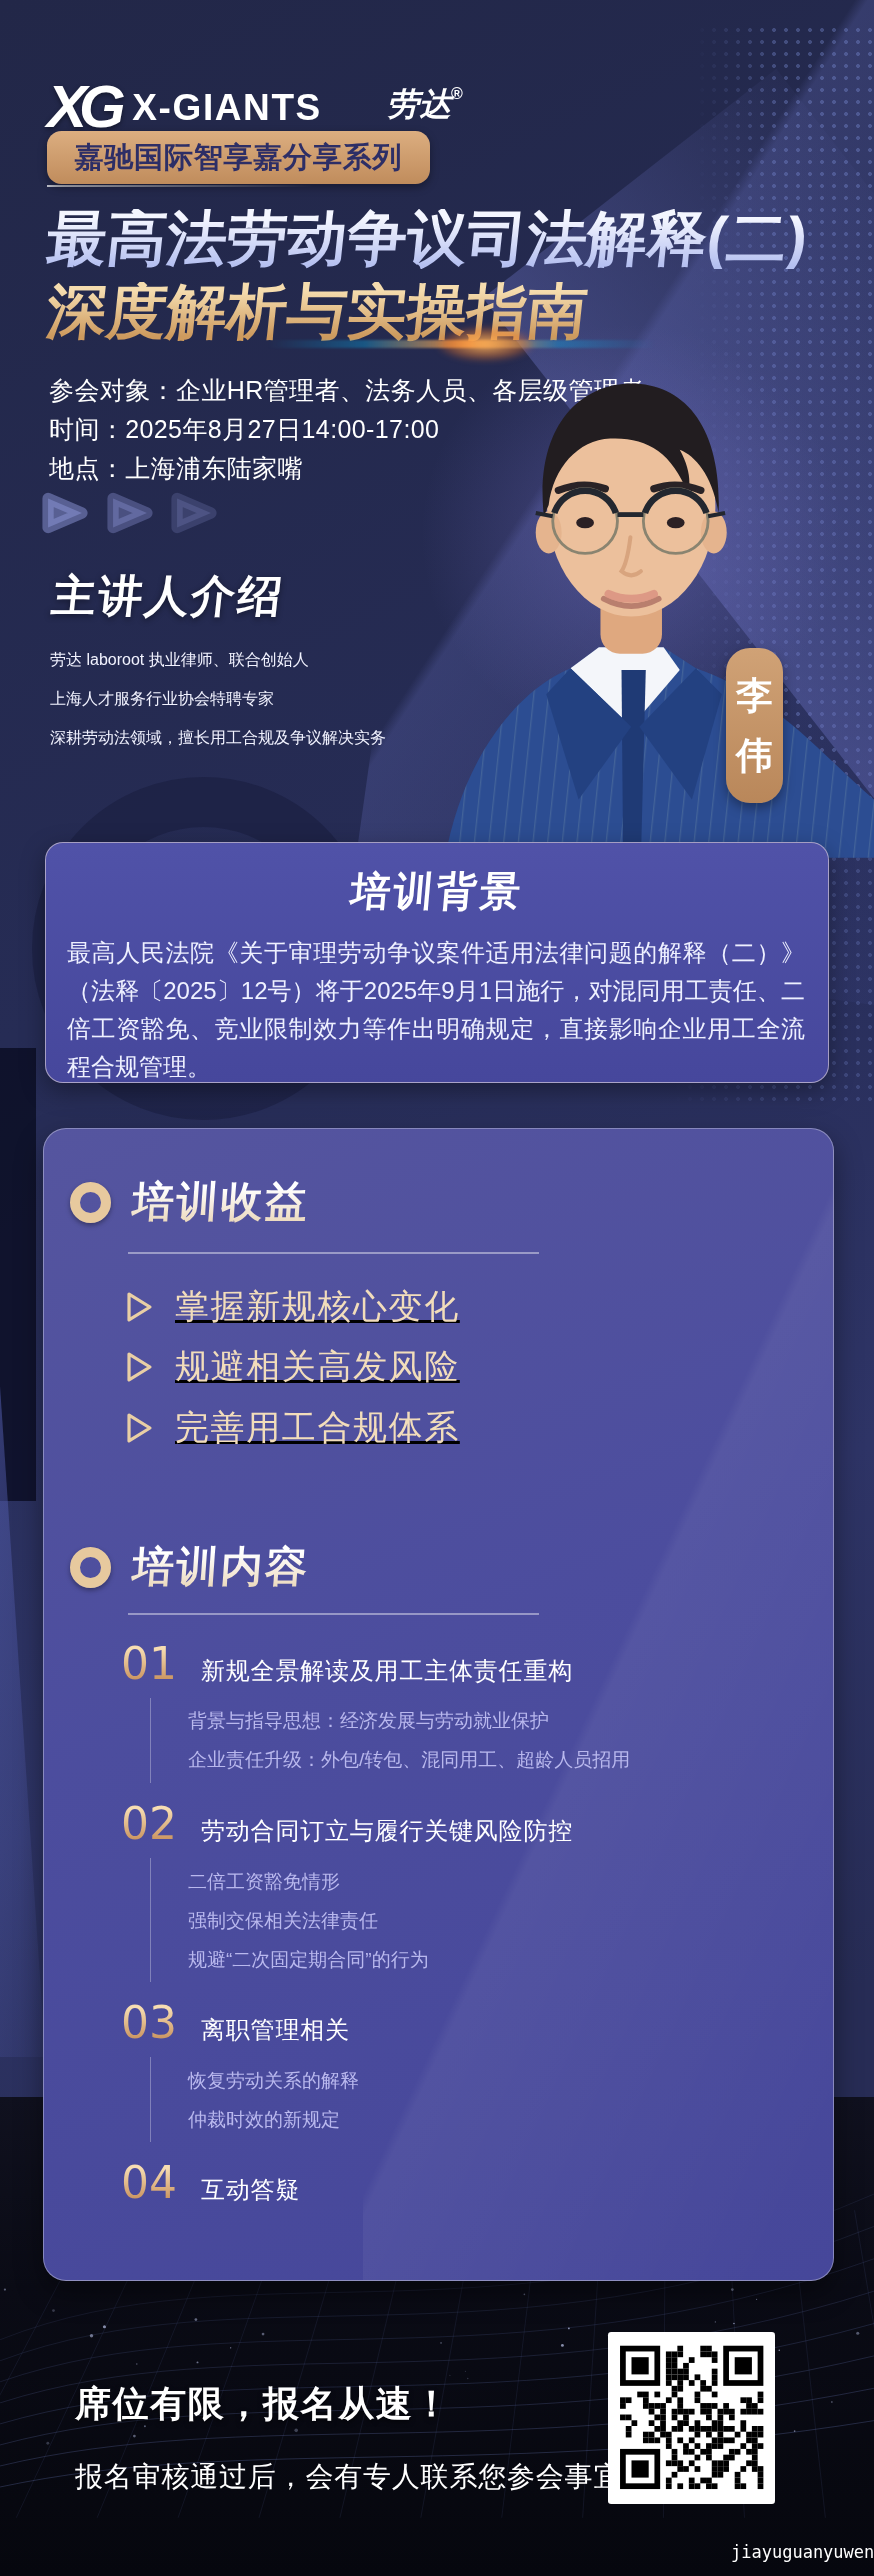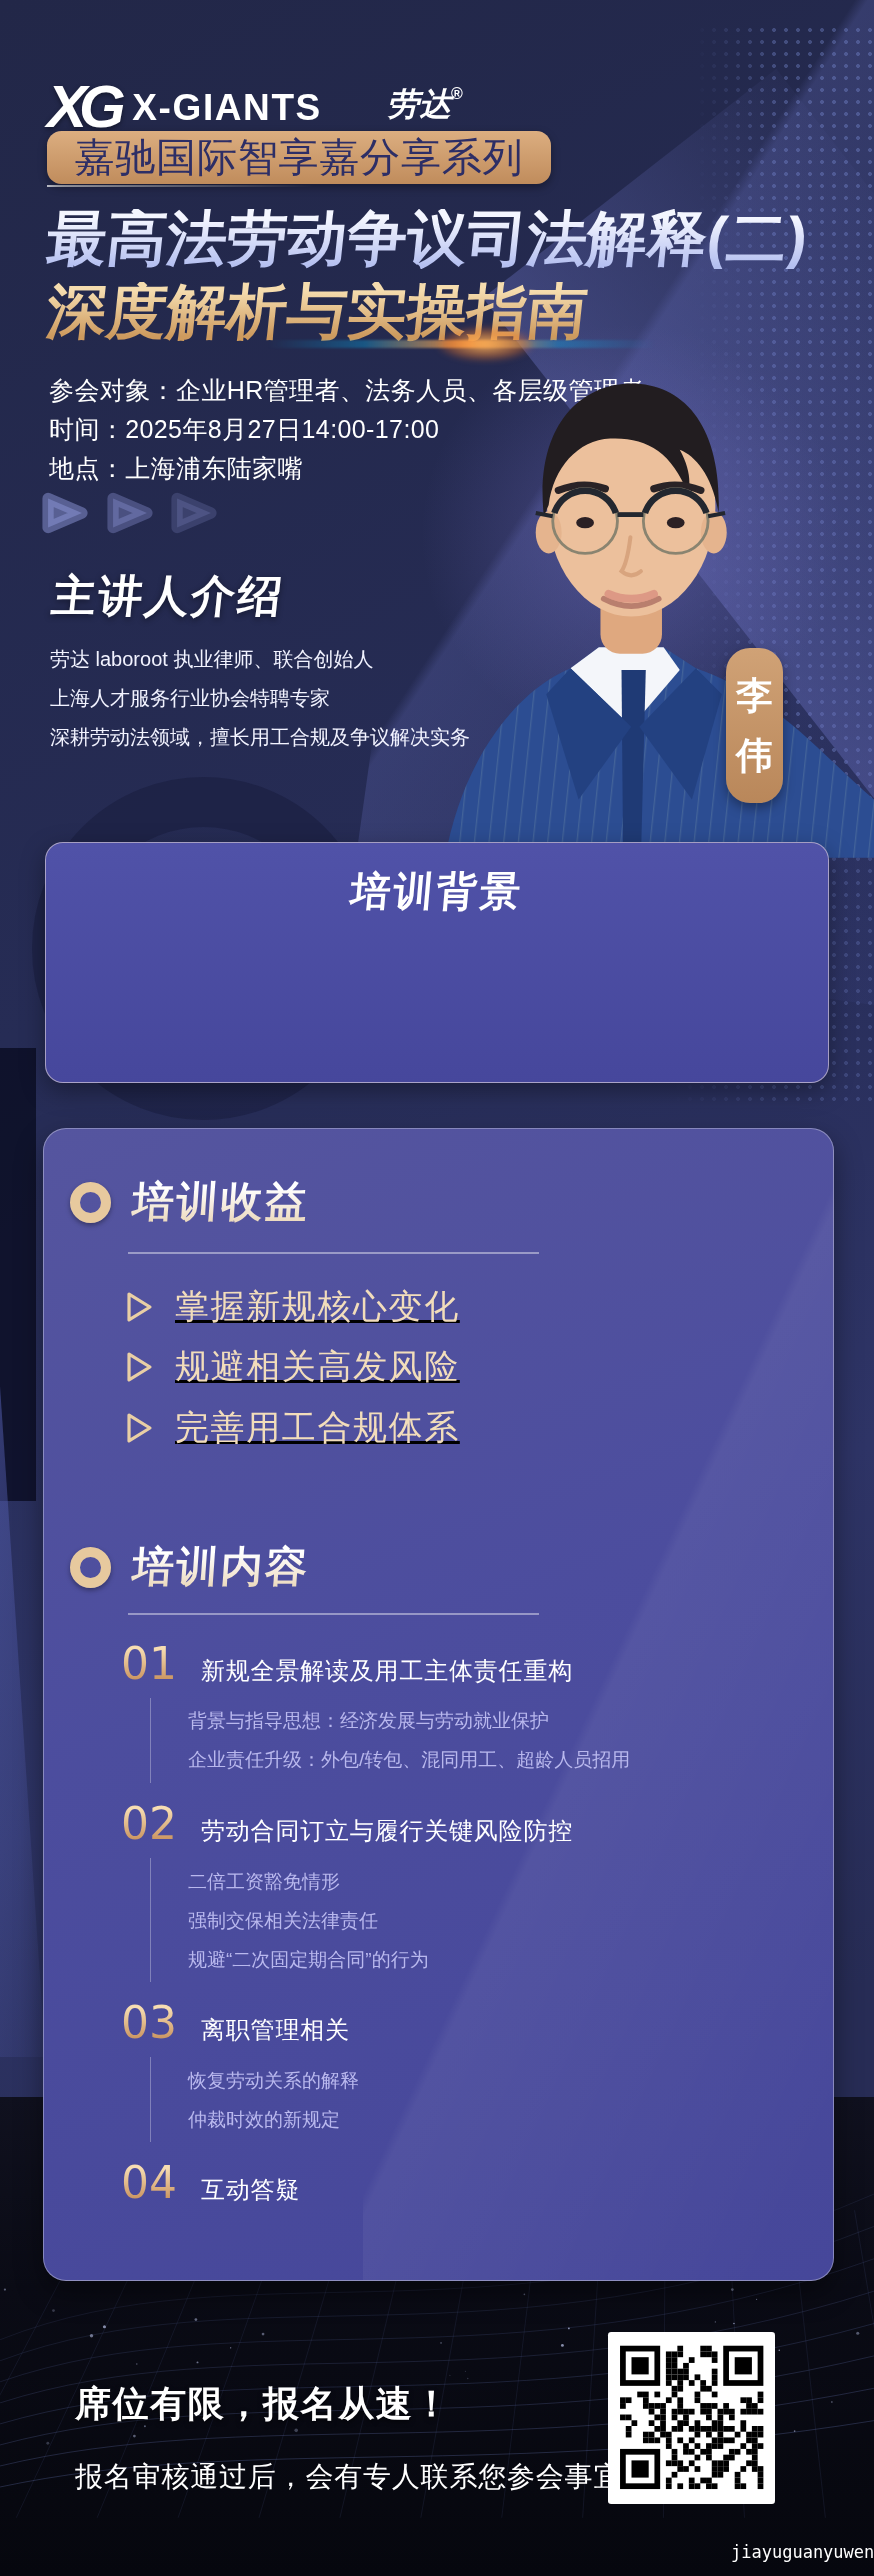--- a/index.html
+++ b/index.html
@@ -46,21 +46,21 @@
   .xg-name{font-size:37px;font-weight:900;letter-spacing:1.6px;line-height:1;}
   .xg-group{font-size:21px;font-weight:500;letter-spacing:12px;margin-top:11.3px;line-height:1;}
   .lr-row{left:387px;top:87px;display:flex;align-items:flex-start;color:#fff;}
   .lr-latin{font-size:52px;font-weight:900;font-style:italic;letter-spacing:-1.6px;line-height:1;}
   .lr-cn{font-size:32px;font-weight:900;font-style:italic;line-height:1.1;}
   .lr-reg{font-size:16px;font-weight:700;margin-top:-1.6px;}
 
   .badge{left:47px;top:131px;margin-top:0;transform:translateY(0);
     top:131px;height:53px;padding:0 27.5px;border-radius:14.6px;display:flex;align-items:center;
     background:linear-gradient(180deg,#dcae80,#c08c5c);box-shadow:0 3.2px 8px rgba(0,0,0,.35);}
-  .badge span{font-size:40px;font-weight:400;color:#2d2e66;letter-spacing:0.8px;text-align:center;}
+  .badge span{font-size:29px;font-weight:700;color:#2d2e66;letter-spacing:0.8px;text-align:center;}
 
   .title1{left:44px;top:209px;font-size:60px;font-weight:900;line-height:1;white-space:nowrap;
     transform:skewX(-6deg);transform-origin:left bottom;
     background:linear-gradient(180deg,#f4f6ff 15%,#b4bff0 95%);
     -webkit-background-clip:text;background-clip:text;color:transparent;
     text-shadow:none;}
   .title2{left:44px;top:282px;font-size:60px;font-weight:900;line-height:1;white-space:nowrap;
     transform:skewX(-6deg);transform-origin:left bottom;
     background:linear-gradient(180deg,#f5dcae 15%,#cd9a5e 90%);
     -webkit-background-clip:text;background-clip:text;color:transparent;}
@@ -68,21 +68,21 @@
   .info{left:49px;top:371px;color:#fff;}
   .info-row{font-size:25px;font-weight:500;line-height:39px;white-space:nowrap;letter-spacing:0.4px;}
 
   .plays{left:40px;top:492px;display:flex;gap:14.6px;}
 
   
   .spk-heading{left:49px;top:567px;font-size:44px;font-weight:900;color:#fff;
     transform:skewX(-6deg);transform-origin:left bottom;letter-spacing:2.4px;
     text-shadow:0 2.4px 6.5px rgba(0,0,0,.45);}
   .spk-bio{left:50px;top:640px;color:#f2f3ff;}
-  .spk-bio div{font-size:20px;font-weight:400;line-height:39px;white-space:nowrap;}
+  .spk-bio div{font-size:16px;font-weight:400;line-height:39px;white-space:nowrap;}
   .speaker-photo{left:437px;top:346px;}
   .name-tag{left:726px;top:648px;width:57px;height:155px;border-radius:24px;
     background:linear-gradient(180deg,#d0a276,#b9875a);box-shadow:0 4.9px 11.3px rgba(0,0,0,.35);
     display:flex;flex-direction:column;align-items:center;justify-content:center;gap:23px;}
   .name-tag span{font-size:37px;font-weight:900;color:#fff;line-height:1;}
 
   
   .bg-card{left:45px;top:842px;width:782px;height:239px;border-radius:18px;
     background:linear-gradient(180deg,#5052a8,#46479c);
     border:1.6px solid rgba(244,230,225,.55);box-shadow:0 8px 24px rgba(0,0,0,.35);}
@@ -239,20 +239,21 @@
       <div>上海人才服务行业协会特聘专家</div>
       <div>深耕劳动法领域，擅长用工合规及争议解决实务</div>
     </div>
   <div class="abs name-tag" id="name-tag">
       <span>李</span>
       <span>伟</span>
     </div>
 
   <div class="abs bg-card">
     <div class="bg-card-title">培训背景</div>
+    <div class="bg-card-body">最高人民法院《关于审理劳动争议案件适用法律问题的解释（二）》（法释〔2025〕12号）将于2025年9月1日施行，对混同用工责任、二倍工资豁免、竞业限制效力等作出明确规定，直接影响企业用工全流程合规管理。</div>
   </div>
 
   <div class="abs footer-band">
     <svg id="mesh" width="874" height="479" viewBox="0 0 1080 592">
         <path d="M 0 300 C 300 180, 620 320, 1080 120" fill="none" stroke="rgba(130,150,230,0.1)" stroke-width="1.2"></path>
         <path d="M 0 326 C 300 214, 620 342, 1080 160" fill="none" stroke="rgba(130,150,230,0.12000000000000001)" stroke-width="1.2"></path>
         <path d="M 0 352 C 300 248, 620 364, 1080 200" fill="none" stroke="rgba(130,150,230,0.14)" stroke-width="1.2"></path>
         <path d="M 0 378 C 300 282, 620 386, 1080 240" fill="none" stroke="rgba(130,150,230,0.16)" stroke-width="1.2"></path>
         <path d="M 0 404 C 300 316, 620 408, 1080 280" fill="none" stroke="rgba(130,150,230,0.18)" stroke-width="1.2"></path>
         <path d="M 0 430 C 300 350, 620 430, 1080 320" fill="none" stroke="rgba(130,150,230,0.2)" stroke-width="1.2"></path>

